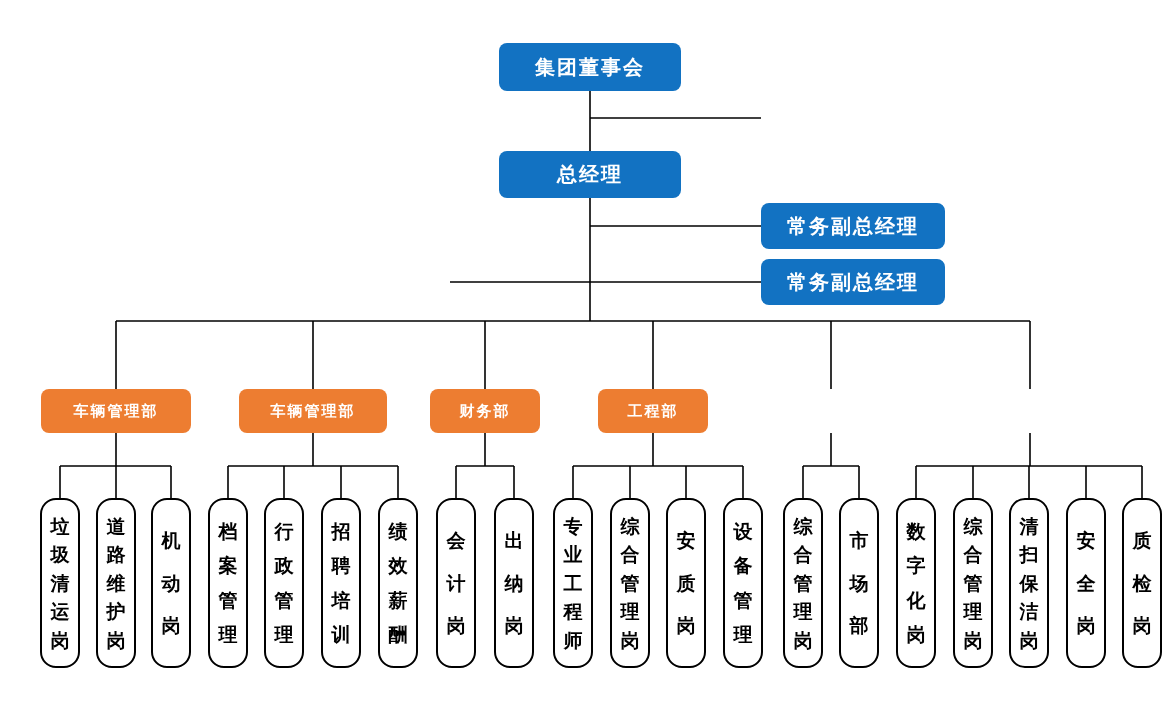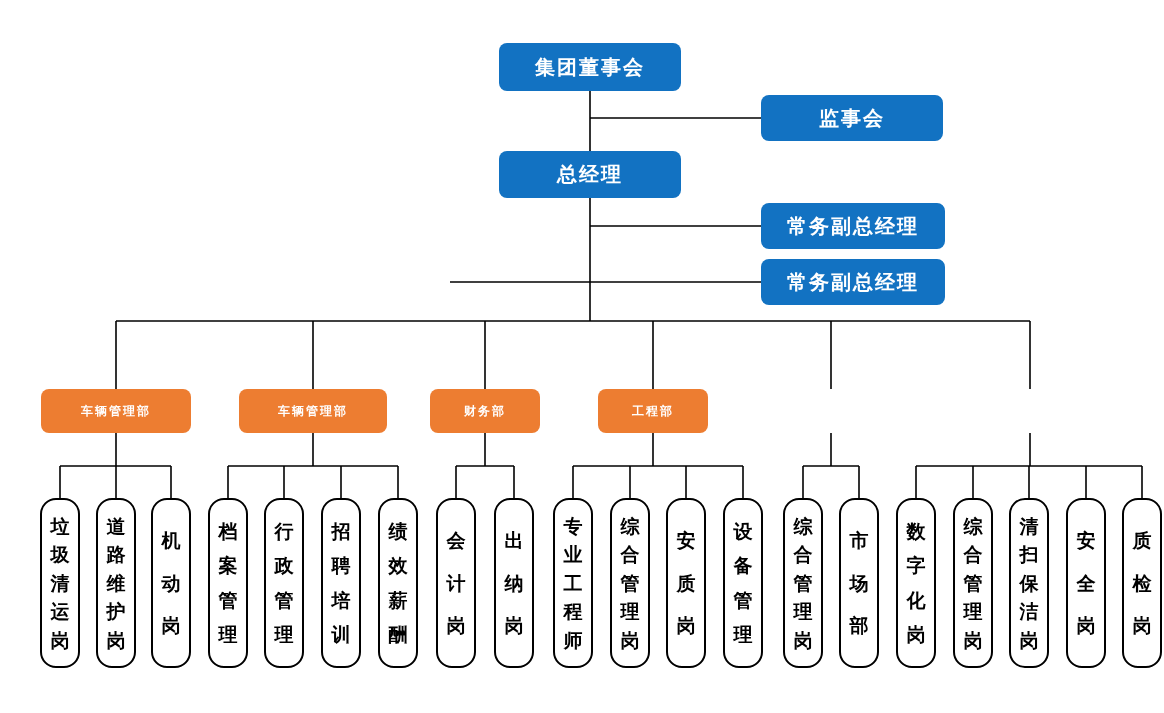--- a/index.html
+++ b/index.html
@@ -17,21 +17,21 @@
     display: flex; align-items: center; justify-content: center;
     text-align: center;
   }
   .exec {
     background: #1272C2; color: #ffffff;
     font-size: 20px; font-weight: 700; letter-spacing: 2px;
     border-radius: 8px;
   }
   .dept {
     background: #ED7D31; color: #ffffff;
-    font-size: 12px; font-weight: 700; letter-spacing: 2px;
+    font-size: 15px; font-weight: 700; letter-spacing: 2px;
     border-radius: 8px;
   }
   .post {
     background: #ffffff; color: #000000;
     border: 2px solid #000000; border-radius: 16px;
     font-size: 19px; font-weight: 600;
     flex-direction: column; justify-content: space-evenly;
     padding: 7px 0;
   }
   .post span { display: block; line-height: 1; }
@@ -97,21 +97,20 @@
       <line x1="893" y1="466" x2="1119" y2="466"></line>
       <line x1="893" y1="466" x2="893" y2="498"></line>
       <line x1="950" y1="466" x2="950" y2="498"></line>
       <line x1="1006" y1="466" x2="1006" y2="498"></line>
       <line x1="1063" y1="466" x2="1063" y2="498"></line>
       <line x1="1119" y1="466" x2="1119" y2="498"></line>
     </g>
   </svg>
 
   <div class="node exec" style="left:476px;top:43px;width:182px;height:48px">集团董事会</div>
-  <div class="node exec" style="left:738px;top:95px;width:182px;height:46px">监事会</div>
   <div class="node exec" style="left:738px;top:203px;width:184px;height:46px">常务副总经理</div>
   <div class="node exec" style="left:476px;top:151px;width:182px;height:47px">总经理</div>
   <div class="node exec" style="left:738px;top:259px;width:184px;height:46px">常务副总经理</div>
 
   <div class="node dept" style="left:18px;top:389px;width:150px;height:44px">车辆管理部</div>
   <div class="node dept" style="left:216px;top:389px;width:148px;height:44px">车辆管理部</div>
   <div class="node dept" style="left:407px;top:389px;width:110px;height:44px">财务部</div>
   <div class="node dept" style="left:575px;top:389px;width:110px;height:44px">工程部</div>
 
   <div class="node post" style="left:17px;top:498px;width:40px;height:170px">

